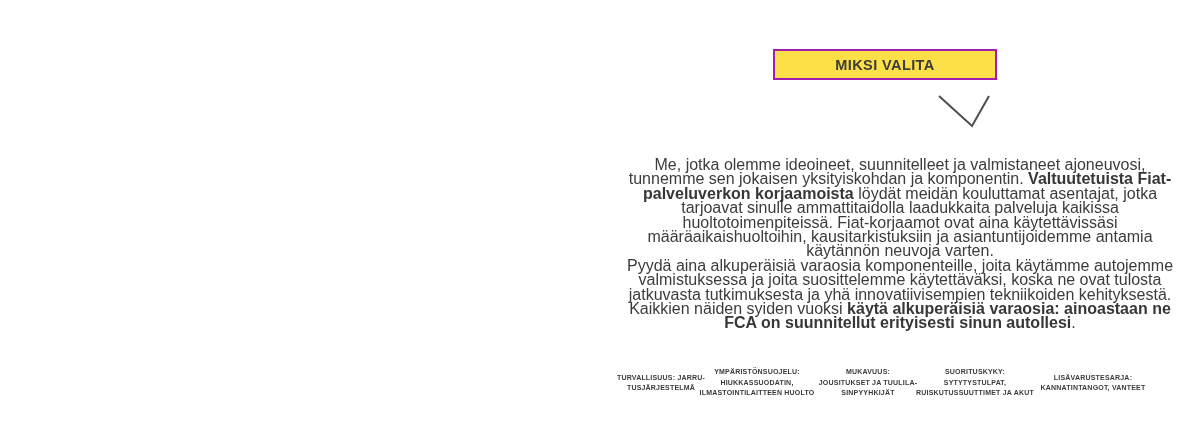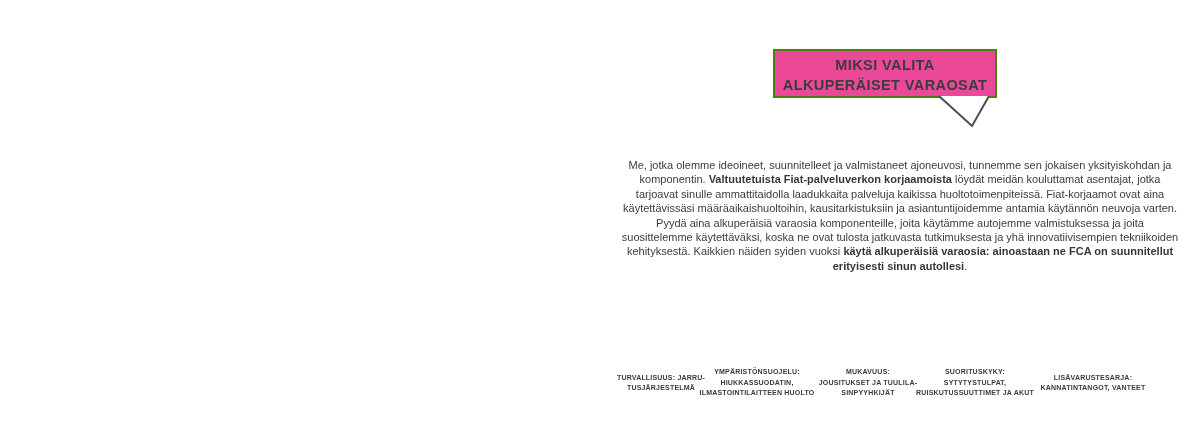--- a/index.html
+++ b/index.html
@@ -16,24 +16,24 @@
     font-family: "Liberation Sans", sans-serif;
     color: #3c3c3c;
   }
 
   
   .bubble {
     position: absolute;
     left: 773px;
     top: 49px;
     width: 224px;
-    height: 49px;
+    height: 31px;
     box-sizing: border-box;
-    border: 2px solid #4d7c0f;
-    background: #ec4899;
+    border: 2px solid #a21caf;
+    background: #fde047;
     text-align: center;
     padding-top: 4px;
   }
   .bubble-line {
     font-size: 14.5px;
     font-weight: bold;
     line-height: 20px;
     letter-spacing: 0.4px;
     color: #3c3c3c;
     white-space: nowrap;
@@ -47,21 +47,21 @@
     overflow: visible;
   }
 
   
   .body-text {
     position: absolute;
     left: 620px;
     top: 158px;
     width: 560px;
     text-align: center;
-    font-size: 11px;
+    font-size: 16px;
     line-height: 14.4px;
     color: #3c3c3c;
   }
   .body-text p.para {
     margin: 0;
   }
   .body-text p.para:nth-child(3) {
     margin-top: 1px;
   }
   .body-text strong {
@@ -104,21 +104,20 @@
   .cat4 { left: 975px; }
   .cat5 { left: 1093px; }
 </style>
 </head>
 <body>
 
 <div class="page">
 
   <div class="bubble">
     <div class="bubble-line">MIKSI VALITA</div>
-    <div class="bubble-line">ALKUPERÄISET VARAOSAT</div>
     <svg class="bubble-tail" viewBox="0 0 54 34" xmlns="http://www.w3.org/2000/svg">
       <path d="M2,0 L35,30 L52,0" fill="#ffffff" stroke="#4d4d4d" stroke-width="2" stroke-linejoin="miter"></path>
     </svg>
   </div>
 
   <div class="body-text">
       <p class="para"><span>Me, jotka olemme ideoineet, suunnitelleet ja valmistaneet ajoneuvosi, tunnemme sen jokaisen yksityiskohdan ja komponentin. </span><strong>Valtuutetuista Fiat-palveluverkon korjaamoista</strong><span> löydät meidän kouluttamat asentajat, jotka tarjoavat sinulle ammattitaidolla laadukkaita palveluja kaikissa huoltotoimenpiteissä. Fiat-korjaamot ovat aina käytettävissäsi määräaikaishuoltoihin, kausitarkistuksiin ja asiantuntijoidemme antamia käytännön neuvoja varten.</span></p>
       <p class="para"><span>Pyydä aina alkuperäisiä varaosia komponenteille, joita käytämme autojemme valmistuksessa ja joita suosittelemme käytettäväksi, koska ne ovat tulosta jatkuvasta tutkimuksesta ja yhä innovatiivisempien tekniikoiden kehityksestä. Kaikkien näiden syiden vuoksi </span><strong>käytä alkuperäisiä varaosia: ainoastaan ne FCA on suunnitellut erityisesti sinun autollesi</strong><span>.</span></p>
     </div>
 

